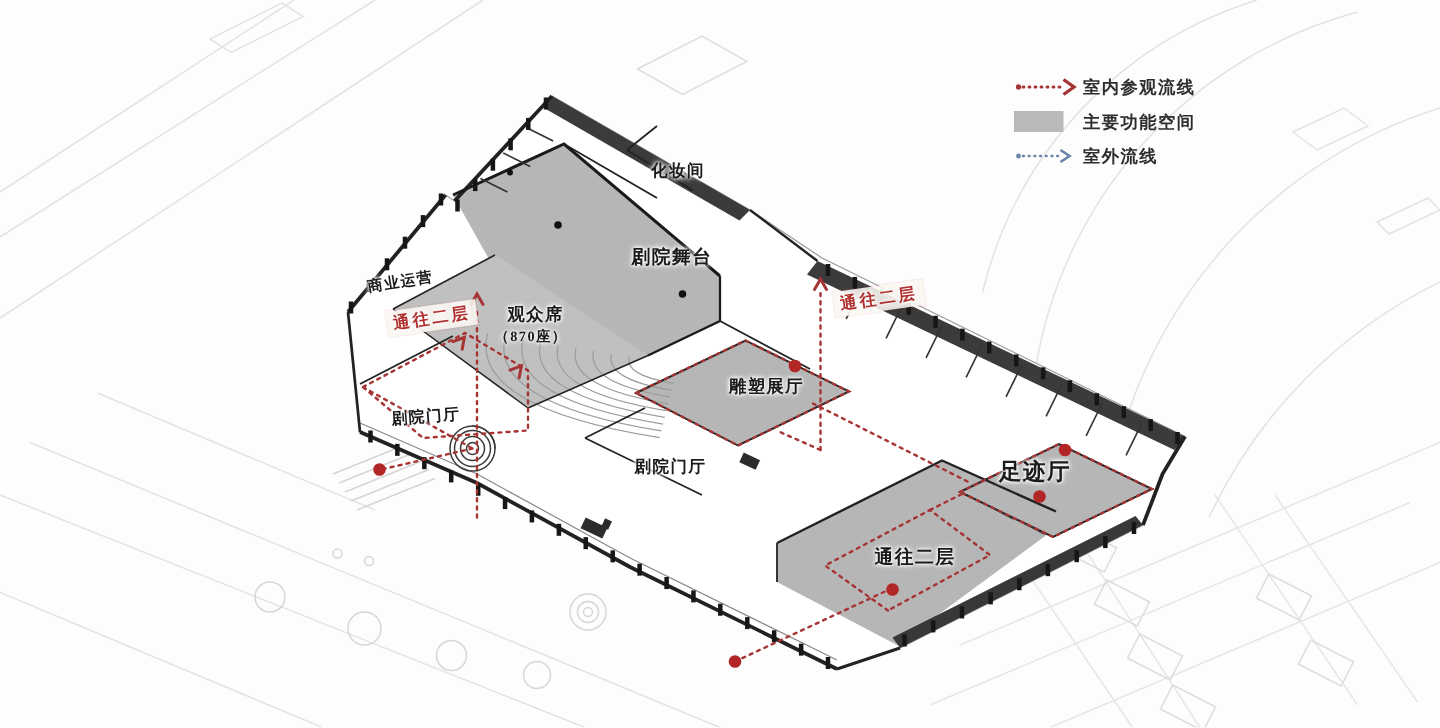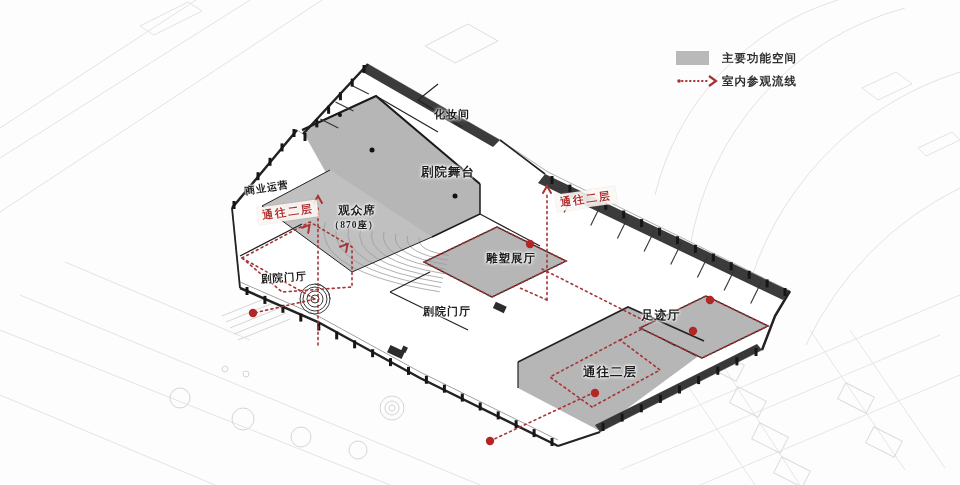--- a/index.html
+++ b/index.html
@@ -257,36 +257,46 @@
       <div class="room-label" style="left: 452px; top: 102px; font-size: 11px; transform: translate(-50%, -50%) rotate(0deg); margin-top: 12px;">化妆间</div>
       <div class="room-label" style="left: 412px; top: 172px; font-size: 12.5px; transform: translate(-50%, -50%) rotate(0deg); margin-left: 36px;">剧院舞台</div>
       <div class="room-label" style="left: 357px; top: 210px; font-size: 11.5px; transform: translate(-50%, -50%) rotate(0deg);">观众席</div>
       <div class="room-label" style="left: 354px; top: 225px; font-size: 9.5px; transform: translate(-50%, -50%) rotate(0deg);">（870座）</div>
       <div class="room-label" style="left: 267px; top: 188px; font-size: 10px; transform: translate(-50%, -50%) rotate(-9deg);">商业运营</div>
       <div class="room-label red" style="left: 288px; top: 212px; font-size: 11px; transform: translate(-50%, -50%) rotate(-8deg);">通往二层</div>
       <div class="room-label" style="left: 284px; top: 278px; font-size: 10.5px; transform: translate(-50%, -50%) rotate(-4deg);">剧院门厅</div>
       <div class="room-label" style="left: 489px; top: 258px; font-size: 11.5px; transform: translate(-50%, -50%) rotate(0deg); padding-left: 44px;">雕塑展厅</div>
       <div class="room-label" style="left: 447px; top: 311px; font-size: 11px; transform: translate(-50%, -50%) rotate(0deg);">剧院门厅</div>
       <div class="room-label red" style="left: 586px; top: 199px; font-size: 11px; transform: translate(-50%, -50%) rotate(-8deg);">通往二层</div>
-      <div class="room-label" style="left: 661px; top: 315px; font-size: 12px; transform: translate(-50%, -50%) rotate(0deg);">足迹厅</div>
+      <div class="room-label" style="left: 690px; top: 315px; font-size: 15px; transform: translate(-50%, -50%) rotate(0deg);">足迹厅</div>
       <div class="room-label" style="left: 610px; top: 372px; font-size: 12.5px; transform: translate(-50%, -50%) rotate(0deg);">通往二层</div>
     </div>
 
 <div id="legend">
-  <div class="lg-row">
-    <span class="lg-icon">
-          <span class="lg-swatch"></span>
-        </span>
-    <span class="lg-text">主要功能空间</span>
-  </div>
   <div class="lg-row">
     <span class="lg-icon">
       <svg width="46" height="14" viewBox="0 0 46 14">
         <circle cx="3" cy="7" r="1.8" fill="#a63434"></circle>
         <path d="M6,7 L32,7" stroke="#a63434" stroke-width="2" stroke-dasharray="0.6 3.4" stroke-linecap="round" fill="none"></path>
         <path d="M33,2 L40,7 L33,12" stroke="#a63434" stroke-width="2.2" fill="none"></path>
       </svg>
     </span>
     <span class="lg-text">室内参观流线</span>
   </div>
+  <div class="lg-row">
+    <span class="lg-icon">
+          <span class="lg-swatch"></span>
+        </span>
+    <span class="lg-text">主要功能空间</span>
+  </div>
+  <div class="lg-row">
+    <span class="lg-icon">
+      <svg width="46" height="14" viewBox="0 0 46 14">
+        <circle cx="3" cy="7" r="1.6" fill="#6c84a8"></circle>
+        <path d="M6,7 L30,7" stroke="#6c84a8" stroke-width="1.6" stroke-dasharray="0.6 3.2" stroke-linecap="round" fill="none"></path>
+        <path d="M31,3 L37,7 L31,11" stroke="#6c84a8" stroke-width="1.8" fill="none"></path>
+      </svg>
+    </span>
+    <span class="lg-text">室外流线</span>
+  </div>
 </div>
 
 </div>
 
 </body></html>

